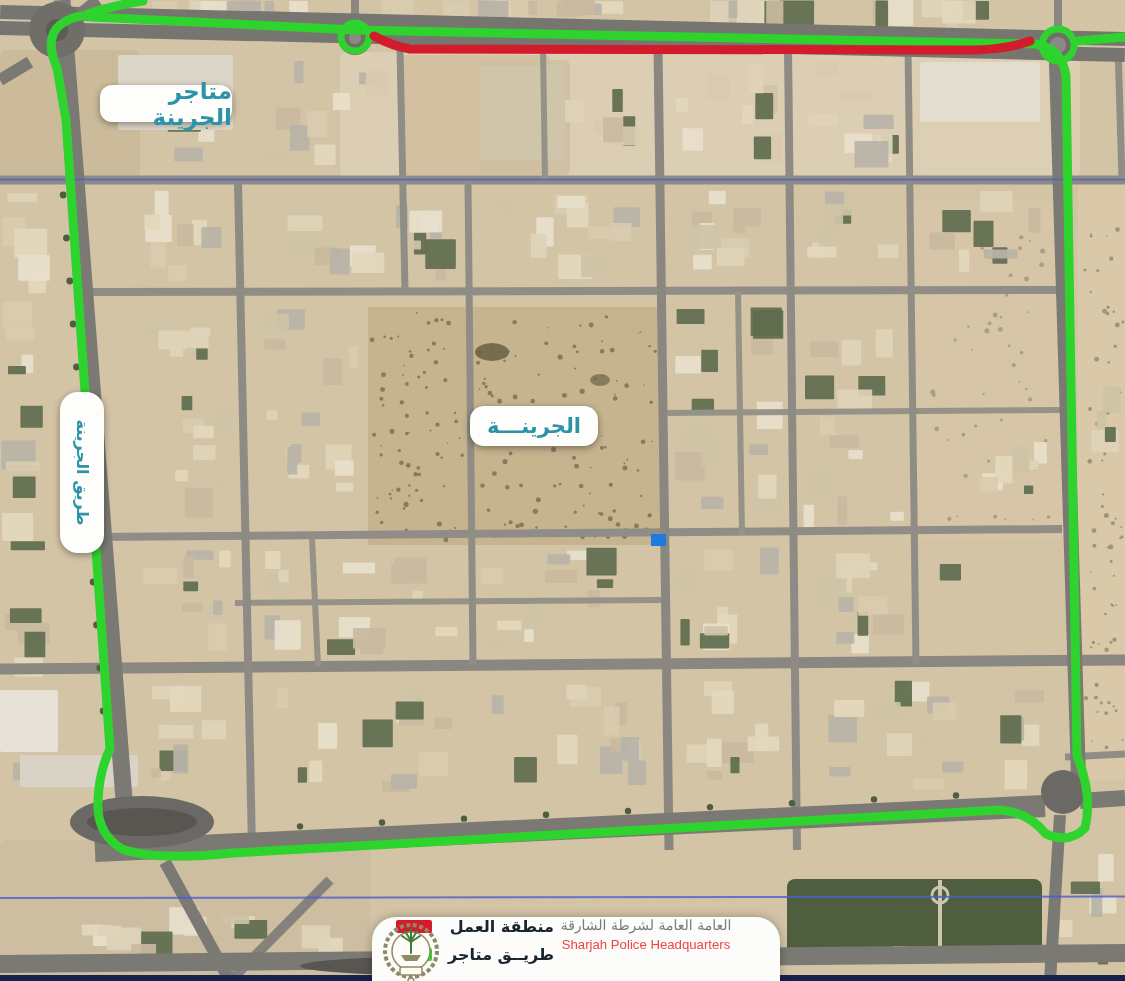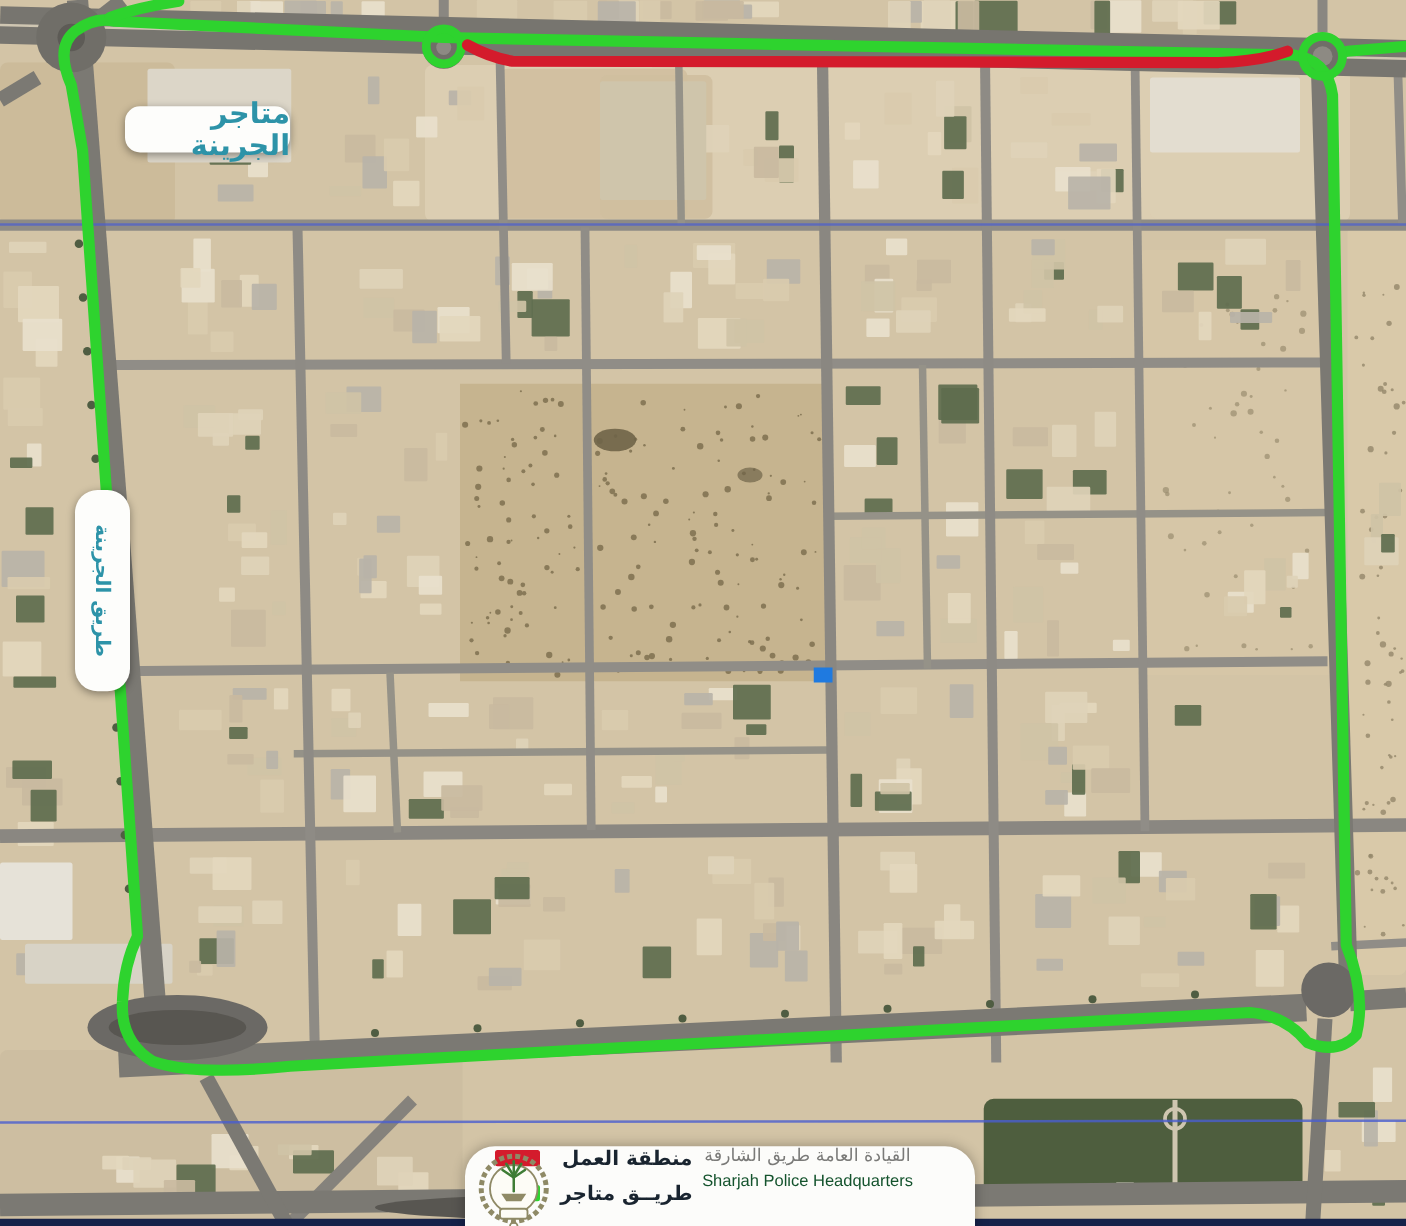--- a/index.html
+++ b/index.html
@@ -43,21 +43,21 @@
   }
   .logo-block{
     display:flex;flex-direction:column;align-items:center;justify-content:center;
     margin-left:18px;width:148px;
   }
   .logo-arabic{
     direction:rtl;font-family:"DejaVu Serif", serif;
     font-size:14px;color:#7a7a78;white-space:nowrap;line-height:1.2;
   }
   .logo-english{
-    font-size:13.2px;color:#14532d;white-space:nowrap;margin-top:3px;
+    font-size:13.2px;color:#ef4444;white-space:nowrap;margin-top:3px;
     font-family:"Liberation Sans", sans-serif;
   }
   .emblem{margin-left:8px;flex:0 0 auto;}
 </style>
 </head>
 <body>
 
 <div class="stage">
 
   <svg id="map-svg" width="1125" height="981" viewBox="0 0 1125 981">
@@ -837,39 +837,42 @@
         <circle cx="355" cy="37" r="14" fill="none" stroke="#2ed32e" stroke-width="7"></circle>
         <circle cx="1058" cy="45" r="16" fill="none" stroke="#2ed32e" stroke-width="7"></circle>
         <path d="M 374,36 Q 392,46 410,49 L 975,50 Q 1008,49 1030,41" fill="none" stroke="#d41b2c" stroke-width="9" stroke-linecap="round"></path>
       </g>
   </svg>
 
   <div class="badge badge-shops">
     <span>متاجر الجرينة</span>
   </div>
 
+  <div class="badge badge-district">
+    <span>الجرينـــة</span>
+  </div>
 
   <div class="badge badge-road">
     <span>طريق الجرينة</span>
   </div>
 
   <div class="legend-panel">
     <div class="legend-rows">
       <div class="legend-row">
         <div class="swatch swatch-red"></div>
         <div class="legend-label">منطقة العمل</div>
       </div>
       <div class="legend-row">
         <div class="swatch swatch-green"></div>
         <div class="legend-label">طريــق متاجر</div>
       </div>
     </div>
 
     <div class="logo-block">
-      <div class="logo-arabic">القيادة العامة طريق الشارقة</div>
+      <div class="logo-arabic">العامة العامة لشرطة الشارقة</div>
       <div class="logo-english">Sharjah Police Headquarters</div>
     </div>
 
     <svg class="emblem" width="62" height="72" viewBox="0 0 62 72">
       <circle cx="31" cy="34" r="26" fill="none" stroke="#8f8a66" stroke-width="4" stroke-dasharray="4 2.5"></circle>
       <circle cx="31" cy="34" r="19" fill="#fdfcf6" stroke="#8f8a66" stroke-width="1.5"></circle>
       <g stroke="#3f7d36" stroke-width="2" stroke-linecap="round">
         <line x1="31" y1="36" x2="31" y2="24"></line>
         <line x1="31" y1="25" x2="22" y2="19"></line>
         <line x1="31" y1="25" x2="40" y2="19"></line>

